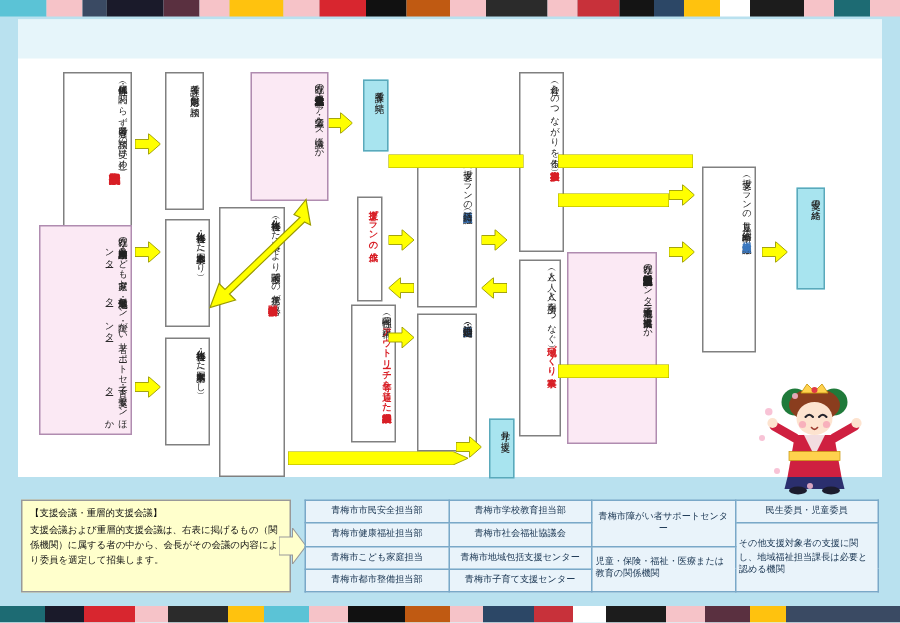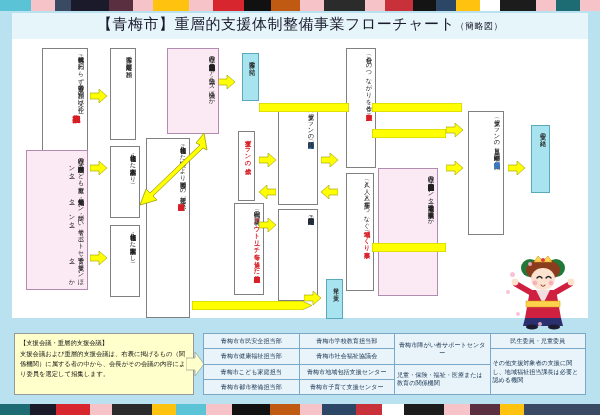--- a/index.html
+++ b/index.html
@@ -119,23 +119,20 @@
   <i style="width:40px;background:#1c1c1c"></i>
   <i style="width:26px;background:#f6c3c8"></i>
   <i style="width:30px;background:#5a3040"></i>
   <i style="width:24px;background:#ffc20e"></i>
   <i style="flex:1;background:#3a4a63"></i>
 </div>
 
 <div class="canvas">
 
   <div class="titlebar"></div>
-  <div class="title">
-    <span>【青梅市】重層的支援体制整備事業フローチャート</span><span class="sub">（簡略図）</span>
-  </div>
 
   <div class="vbox" style="left:30px;top:35px;width:46px;height:160px;">
     <span>（属性・世代等に関わらず各窓口等で相談の受け止め）</span>
     <span class="red" style="margin-right:3px;font-size:7.6px;">包括的相談支援事業</span>
   </div>
 
   <div class="vbox pink" style="left:14px;top:137px;width:62px;height:140px;">
     <span>既存の事業</span>
     <span>・庁内各相談窓口</span>
     <span>・こども家庭センター</span>

